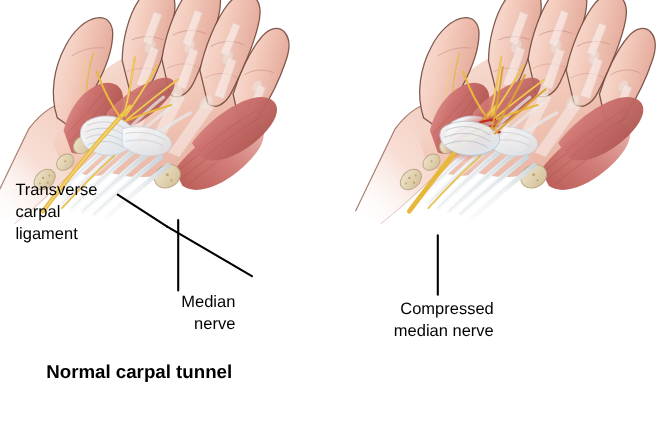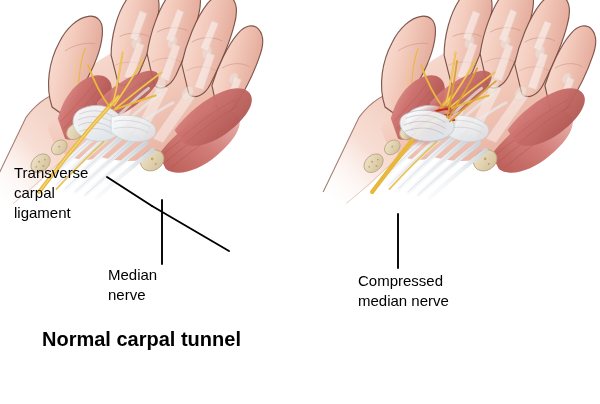--- a/index.html
+++ b/index.html
@@ -4,25 +4,25 @@
 <style>
   html,body{margin:0;padding:0;background:#ffffff;}
   body{width:600px;height:404px;overflow:hidden;
        font-family:"Liberation Sans", sans-serif;
        -webkit-font-smoothing:antialiased;}
   #stage{position:relative;width:600px;height:404px;background:#ffffff;}
   #art{position:absolute;left:0;top:0;width:600px;height:404px;}
   .lbl{position:absolute;color:#000;font-family:"Liberation Sans",sans-serif;
        font-size:15px;line-height:20px;white-space:pre-line;}
   .cap{position:absolute;color:#000;font-family:"Liberation Sans",sans-serif;
-       font-size:20px;font-weight:bold;line-height:22px;white-space:pre-line;}
+       font-size:17px;font-weight:bold;line-height:22px;white-space:pre-line;}
   #lbl-transverse{left:14px;top:163px;text-align:left;}
-  #lbl-median{left:108px;top:265px;width:106px;text-align:left;}
+  #lbl-median{left:108px;top:265px;width:106px;text-align:right;}
   #lbl-carpal{left:232px;top:243px;text-align:left;}
-  #lbl-compressed{left:358px;top:271px;text-align:left;}
+  #lbl-compressed{left:358px;top:271px;text-align:right;}
   #cap-left{left:42px;top:328px;}
   #cap-right{left:314px;top:328px;}
 </style>
 </head>
 <body>
 
 <div id="stage">
 
   <svg id="art" viewBox="0 0 600 404" xmlns="http://www.w3.org/2000/svg">
     <defs>

